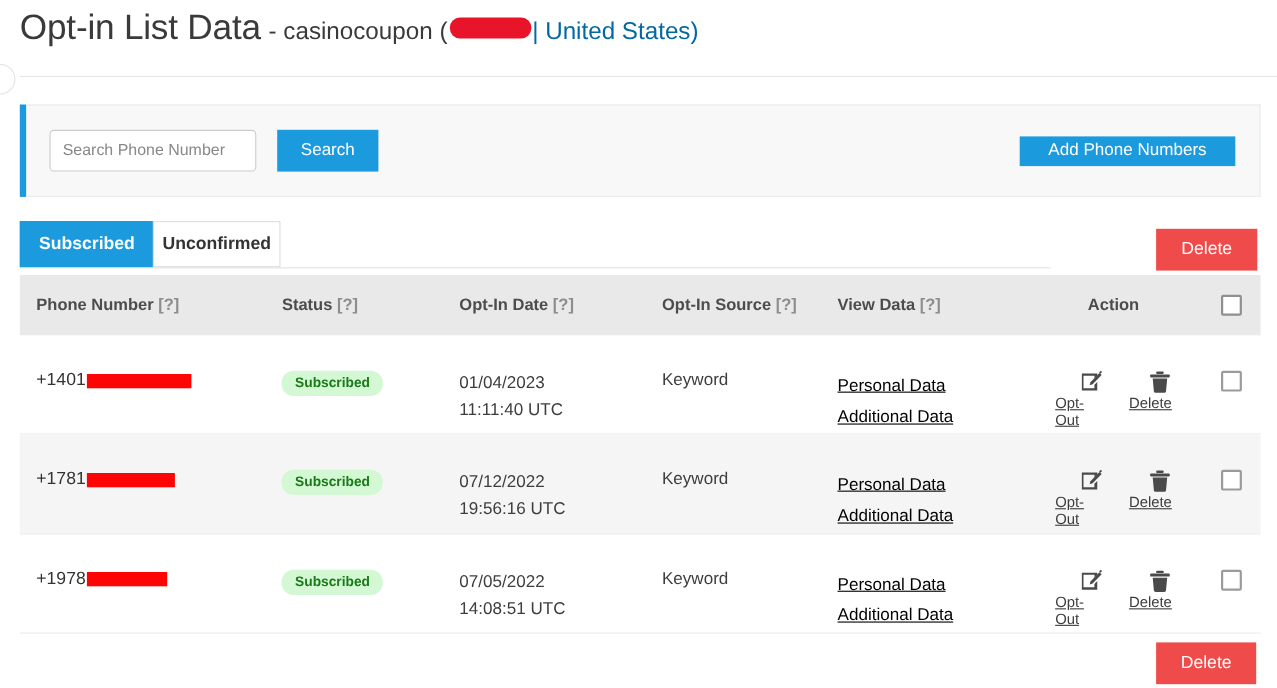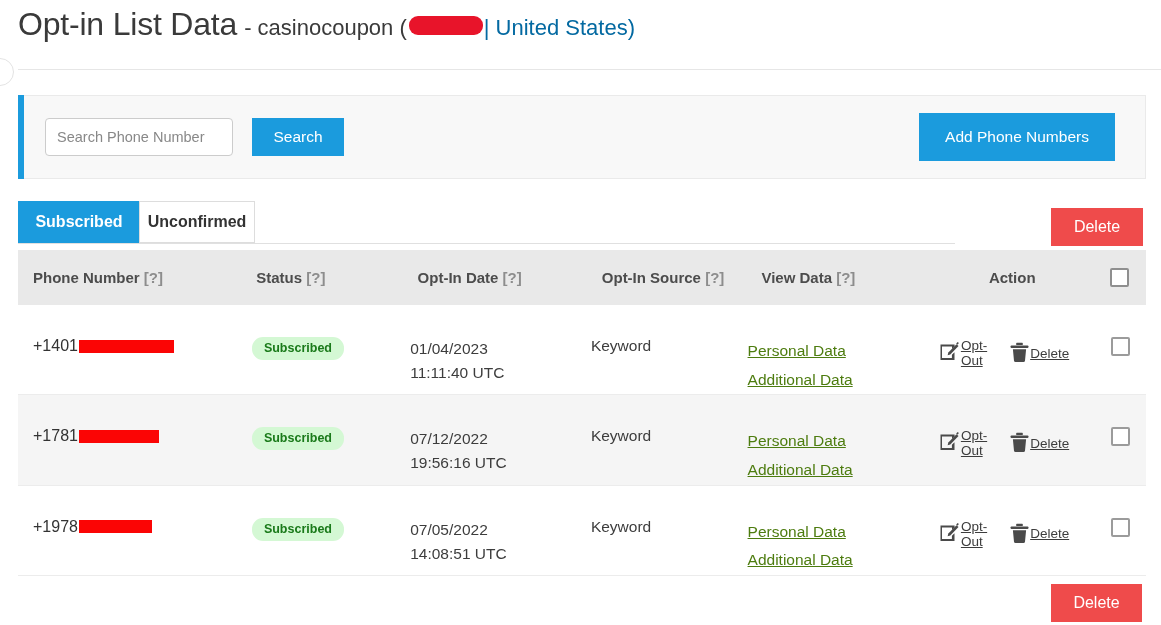--- a/index.html
+++ b/index.html
@@ -38,38 +38,38 @@
     width: 28px; height: 28px; border: 1px solid #e3e3e3;
     border-radius: 50%; background: transparent;
   }
 
   
   .panel-wrap { position: absolute; left: 18px; top: 95px; width: 1128px; height: 84px; }
   .panel-accent { position: absolute; left: 0; top: 0; width: 6px; height: 84px; background: #1b9bdd; }
   .panel {
     position: absolute; left: 6px; top: 0; right: 0; height: 84px;
     background: #f8f8f8; border: 1px solid #eaeaea; border-left: none;
-    display: flex; align-items: center; padding: 0 30px 0 21px;
+    display: flex; align-items: center; padding: 0 22px 0 21px;
   }
   .search-input {
     width: 188px; height: 38px; border: 1px solid #cccccc; border-radius: 4px;
     background: #fff; font-size: 14.5px; color: #444; padding: 0 11px;
     font-family: "Liberation Sans", sans-serif; outline: none;
   }
   .search-input::placeholder { color: #888; }
   .btn {
     border: none; border-radius: 0; cursor: pointer; color: #fff;
     font-family: "Liberation Sans", sans-serif; font-size: 15.5px;
     display: inline-flex; align-items: center; justify-content: center;
   }
   .btn-blue { background: #1b9bdd; }
   .btn-red  { background: #ef4b4b; }
   .btn-search { width: 92px; height: 38px; margin-left: 19px; }
   .panel-right { margin-left: auto; display: flex; gap: 16px; }
-  .btn-add    { width: 196px; height: 48px; }
+  .btn-add    { width: 196px; height: 27px; }
   .btn-import { width: 220px; height: 39px; }
 
   
   .tabs-row { position: absolute; left: 18px; top: 201px; width: 1128px; height: 48px; }
   .tabs { position: absolute; left: 0; top: 0; display: flex; }
   .tab {
     height: 42px; display: flex; align-items: center; justify-content: center;
     font-size: 16px; font-weight: bold; cursor: pointer;
     border: 1px solid #dddddd; margin-right: -1px;
   }
@@ -109,24 +109,24 @@
   .phone-redaction { display: inline-block; background: #fb0505; height: 13px; margin-left: 1px; }
 
   .badge {
     display: inline-block; background: #d4f8d4; color: #1a7a1a;
     font-size: 12.5px; font-weight: bold; border-radius: 11px;
     padding: 4px 12px 5px 12px;
   }
   .date-cell { font-size: 15.5px; color: #3d3d3d; line-height: 1.55; }
   .source-cell { font-size: 15.5px; color: #3d3d3d; }
   .view-cell { font-size: 15.5px; line-height: 1.85; }
-  .view-link { color: #4d7c0f; text-decoration: underline; cursor: pointer; display: block; }
+  .view-link { color: #000000; text-decoration: underline; cursor: pointer; display: block; }
 
   .action-item {
-    display: flex; flex-direction: row; align-items: center; cursor: pointer;
+    display: flex; flex-direction: column; align-items: flex-end; cursor: pointer;
   }
   .action-item svg { display: block; }
   .action-label {
     font-size: 13.5px; color: #3d3d3d; text-decoration: underline; margin-top: 1px;
   }
   .checkbox {
     width: 19px; height: 19px; border: 2px solid #9b9b9b; border-radius: 2px;
     background: #ffffff; cursor: pointer;
   }
   .thead .checkbox { border-color: #8f8f8f; }

